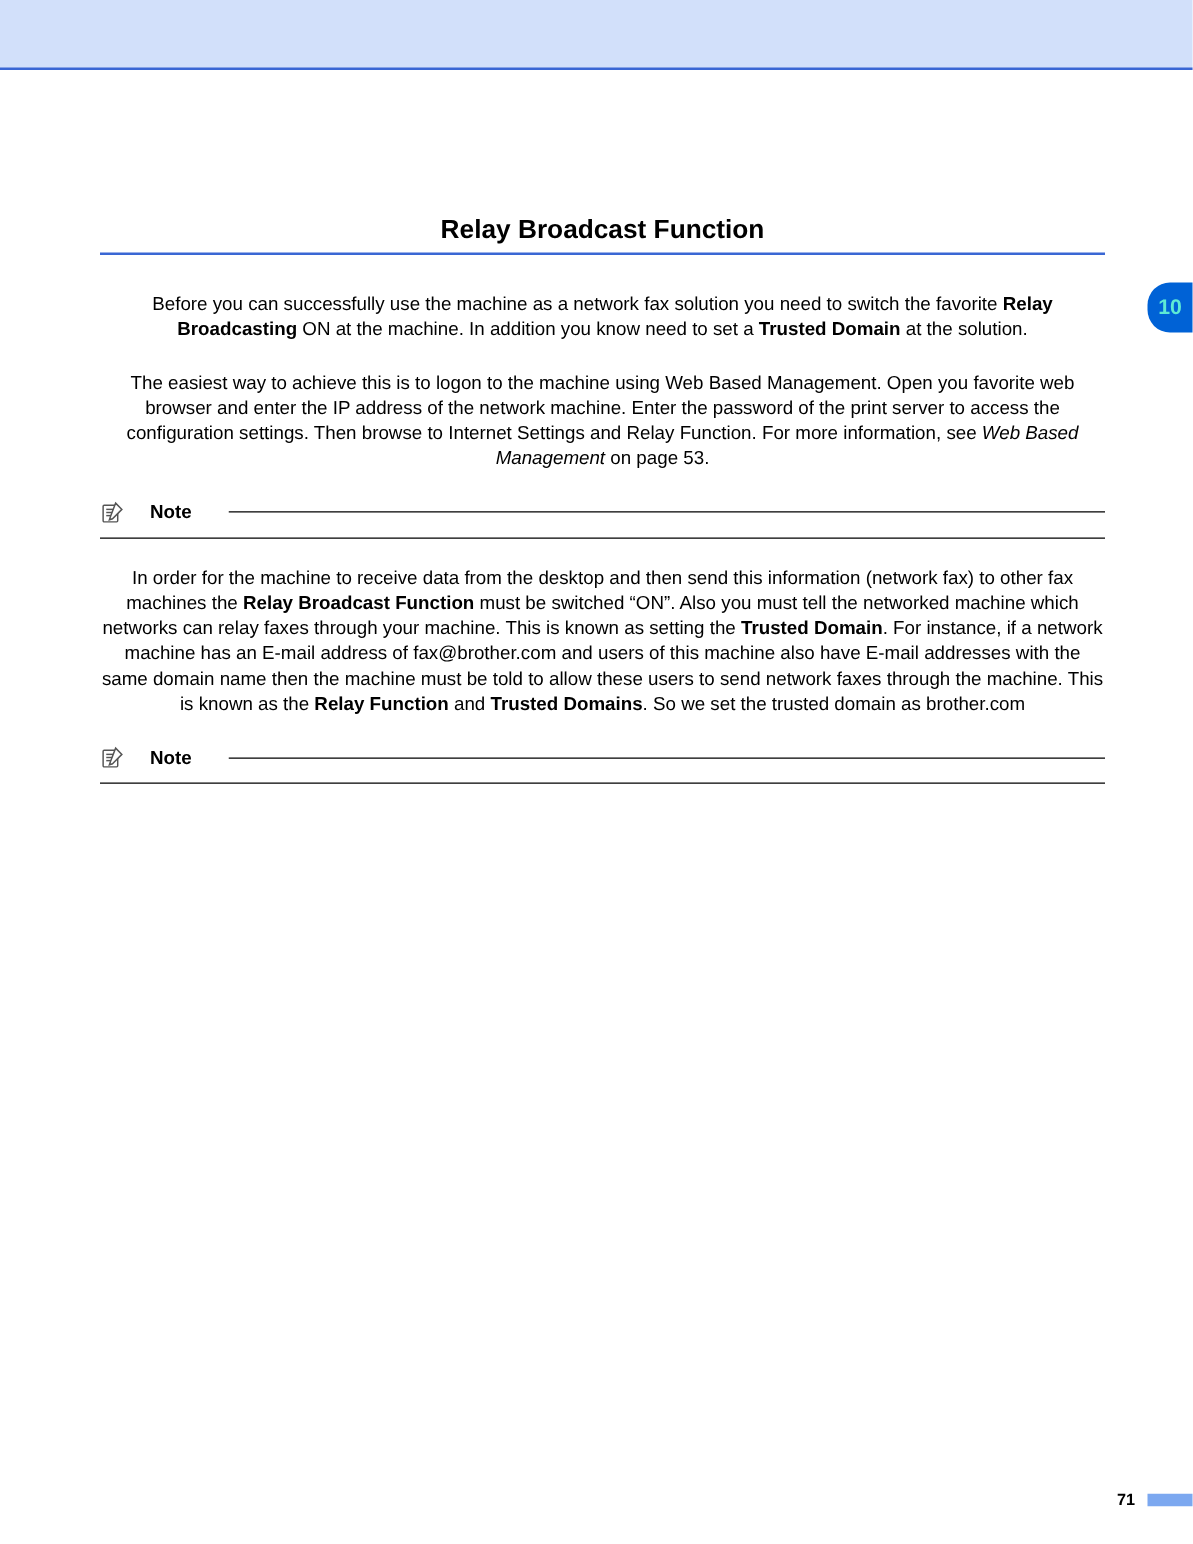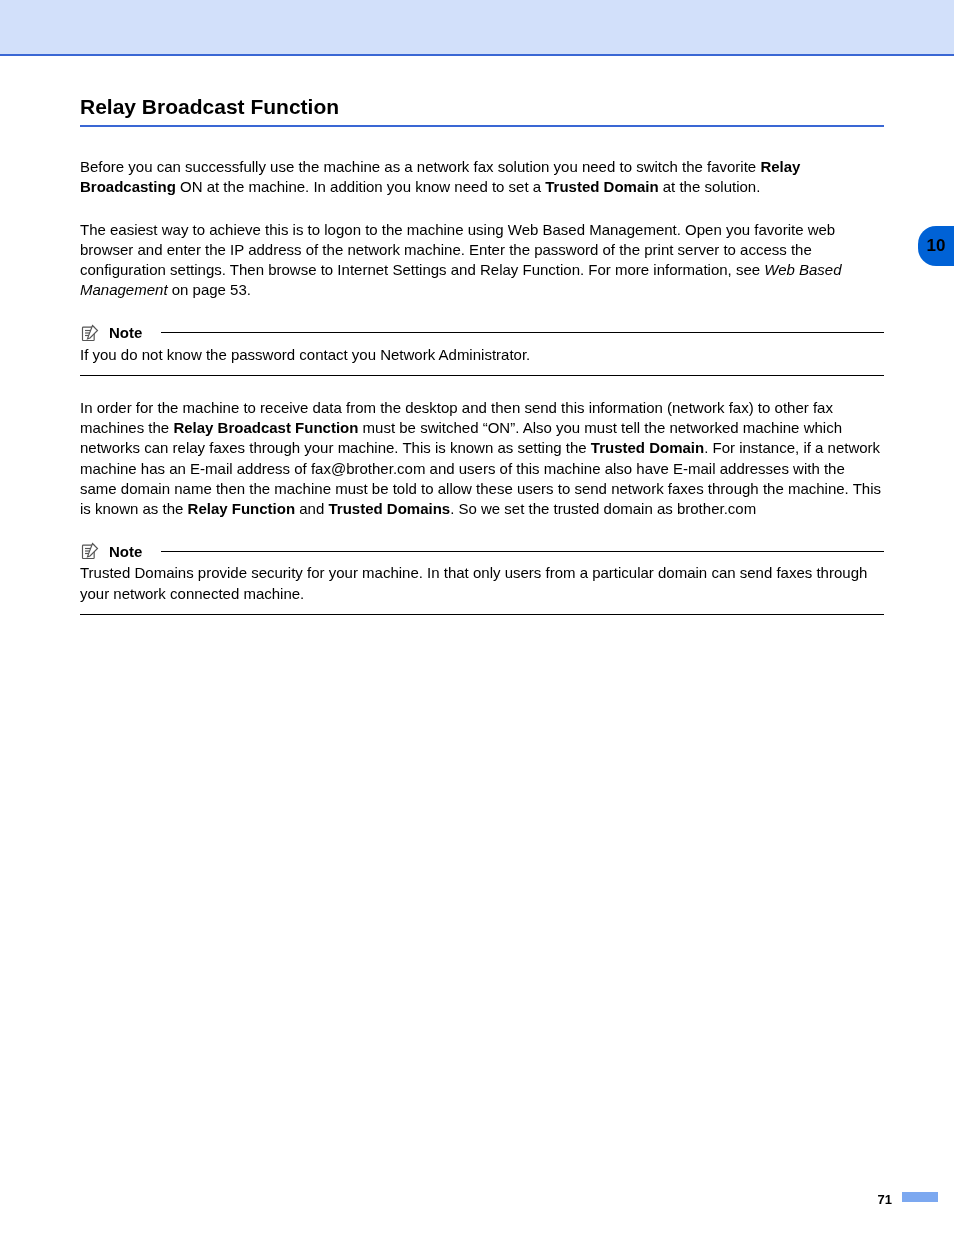--- a/index.html
+++ b/index.html
@@ -10,32 +10,33 @@
     color: #000;
     background: #fff;
     width: 954px;
   }
   .top-bar {
     height: 54px;
     background: #d2e0fa;
     border-bottom: 2px solid #3a67d4;
   }
   .content-wrap {
-    padding: 39px 70px 40px 80px;
+    padding: 116px 70px 40px 80px;
     position: relative;
+    text-align: center;
   }
   .side-tab {
     position: absolute;
     right: 0;
     top: 226px;
     width: 36px;
     height: 40px;
     background: #0062d6;
     border-radius: 18px 0 0 18px;
-    color: #000000;
+    color: #5eead4;
     font-weight: bold;
     font-size: 17px;
     display: flex;
     align-items: center;
     justify-content: center;
   }
   h1.section-title {
     font-size: 21px;
     font-weight: bold;
     margin: 0 0 6px 0;
@@ -49,21 +50,21 @@
   .para {
     line-height: 1.35;
     margin: 0 0 22px 0;
   }
   .bold { font-weight: bold; }
   .ital { font-style: italic; }
   .note-block { margin: 14px 0 22px 0; }
   .note-header {
     display: flex;
     align-items: center;
-    gap: 9px;
+    gap: 20px;
   }
   .note-header .label { font-weight: bold; font-size: 15px; }
   .note-line {
     flex: 1;
     height: 0;
     border-top: 1px solid #000;
     margin-left: 10px;
   }
   .note-body {
     line-height: 1.35;
@@ -71,22 +72,23 @@
   }
   .note-bottom-rule {
     border: none;
     border-top: 1px solid #000;
     margin: 10px 0 0 0;
   }
   .pencil-icon svg { display: block; }
   .footer-area {
     position: absolute;
     bottom: 28px;
-    right: 16px;
+    right: 0;
     display: flex;
+    align-items: center;
   }
   .page-num {
     font-size: 13px;
     font-weight: bold;
     margin-right: 10px;
   }
   .footer-tab {
     width: 36px;
     height: 10px;
     background: #7ca8f0;
@@ -123,21 +125,20 @@
             <rect x="3" y="5" width="14" height="16" rx="1" fill="#fff"></rect>
             <line x1="6" y1="9" x2="14" y2="9"></line>
             <line x1="6" y1="12" x2="14" y2="12"></line>
             <line x1="6" y1="15" x2="12" y2="15"></line>
             <path d="M15 3 L21 9 L12 18 L9 19 L10 16 Z" fill="#fff"></path>
           </svg>
         </span>
         <span class="label">Note</span>
         <span class="note-line"></span>
       </div>
-      <p class="note-body">If you do not know the password contact you Network Administrator.</p>
       <hr class="note-bottom-rule">
     </div>
 
     <p class="para">
       <span>In order for the machine to receive data from the desktop and then send this information (network fax) to other fax machines the </span><span class="bold">Relay Broadcast Function</span><span> must be switched “ON”. Also you must tell the networked machine which networks can relay faxes through your machine. This is known as setting the </span><span class="bold">Trusted Domain</span><span>. For instance, if a network machine has an E-mail address of fax@brother.com and users of this machine also have E-mail addresses with the same domain name then the machine must be told to allow these users to send network faxes through the machine. This is known as the </span><span class="bold">Relay Function</span><span> and </span><span class="bold">Trusted Domains</span><span>. So we set the trusted domain as brother.com</span>
     </p>
 
     <div class="note-block">
       <div class="note-header">
         <span class="pencil-icon">
@@ -145,21 +146,20 @@
             <rect x="3" y="5" width="14" height="16" rx="1" fill="#fff"></rect>
             <line x1="6" y1="9" x2="14" y2="9"></line>
             <line x1="6" y1="12" x2="14" y2="12"></line>
             <line x1="6" y1="15" x2="12" y2="15"></line>
             <path d="M15 3 L21 9 L12 18 L9 19 L10 16 Z" fill="#fff"></path>
           </svg>
         </span>
         <span class="label">Note</span>
         <span class="note-line"></span>
       </div>
-      <p class="note-body">Trusted Domains provide security for your machine. In that only users from a particular domain can send faxes through your network connected machine.</p>
       <hr class="note-bottom-rule">
     </div>
 
   </div>
 
   <div class="footer-area">
     <span class="page-num">71</span>
     <span class="footer-tab"></span>
   </div>
 </div>

